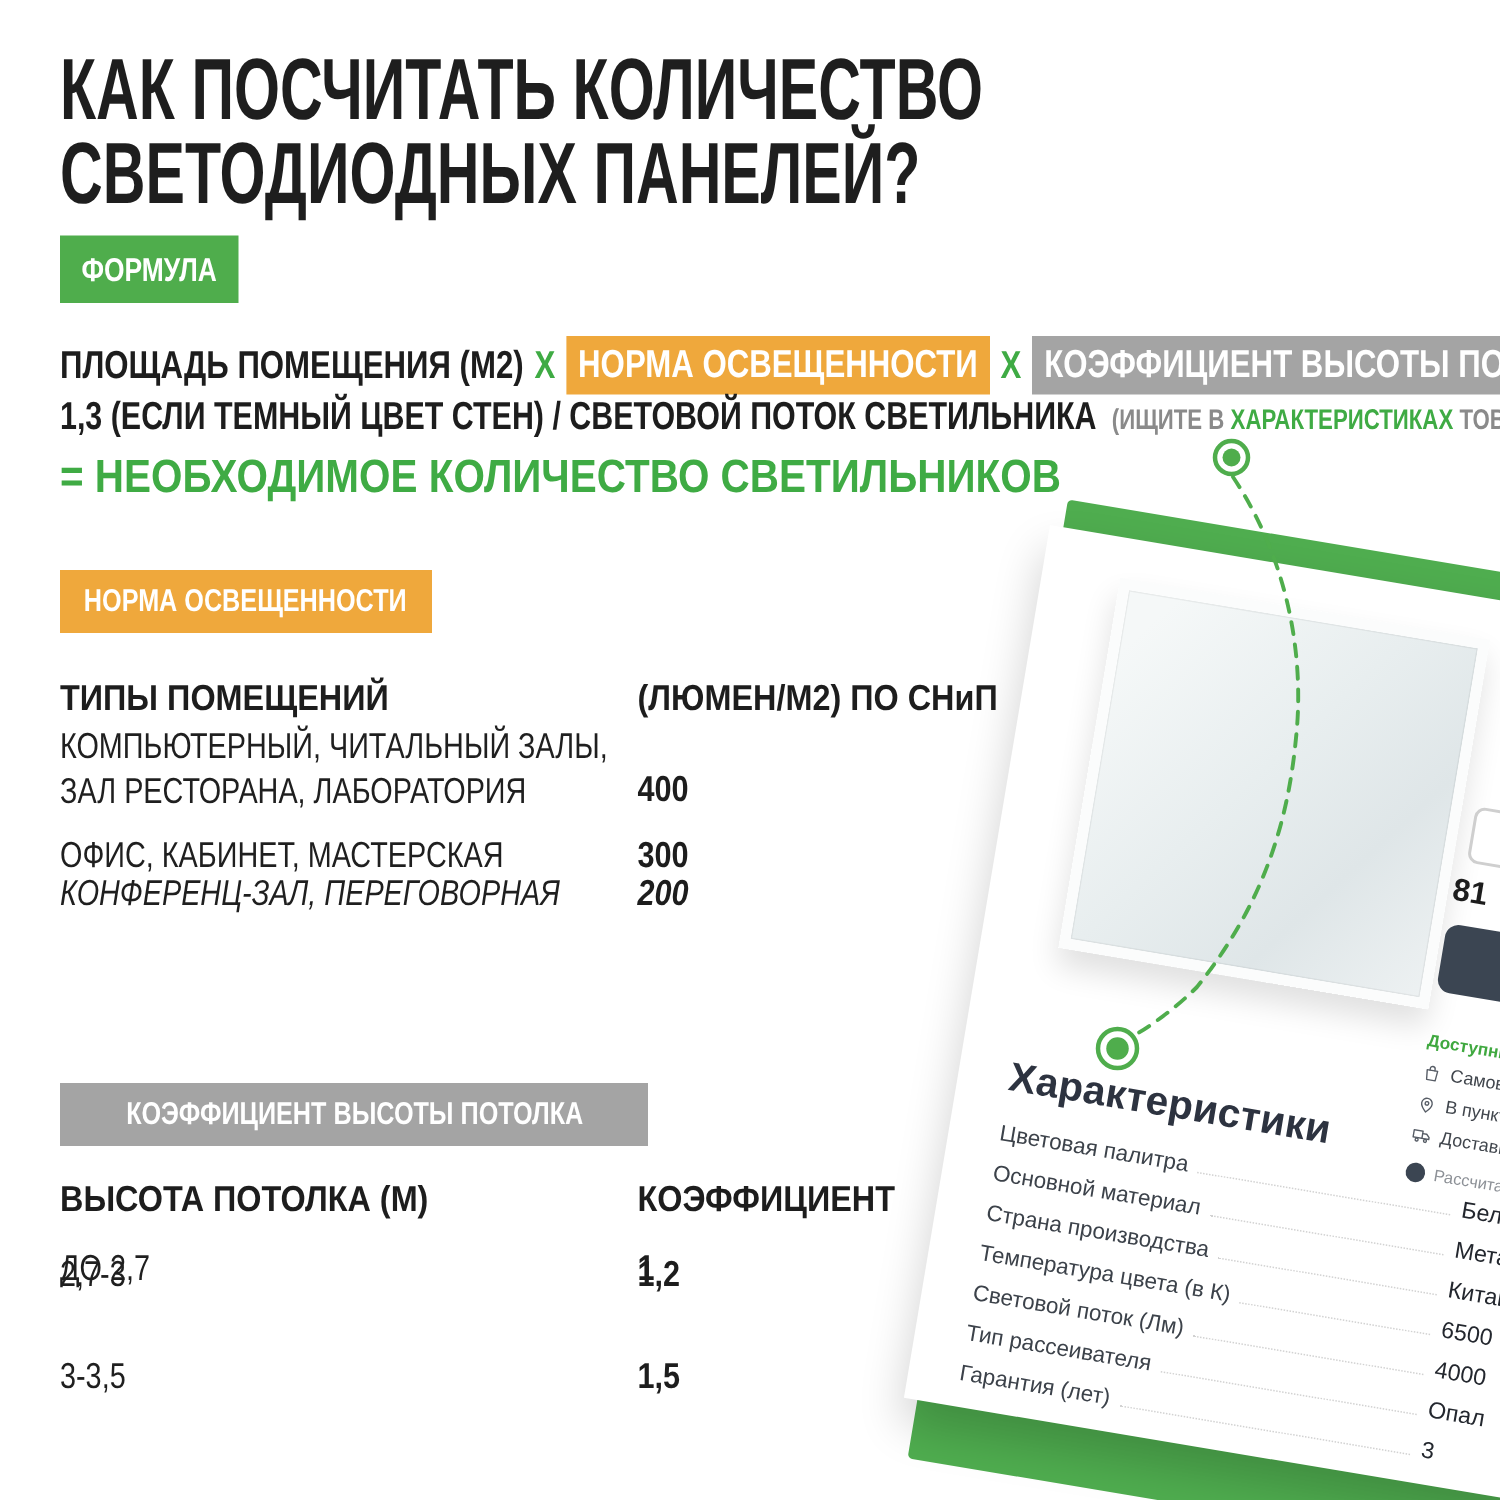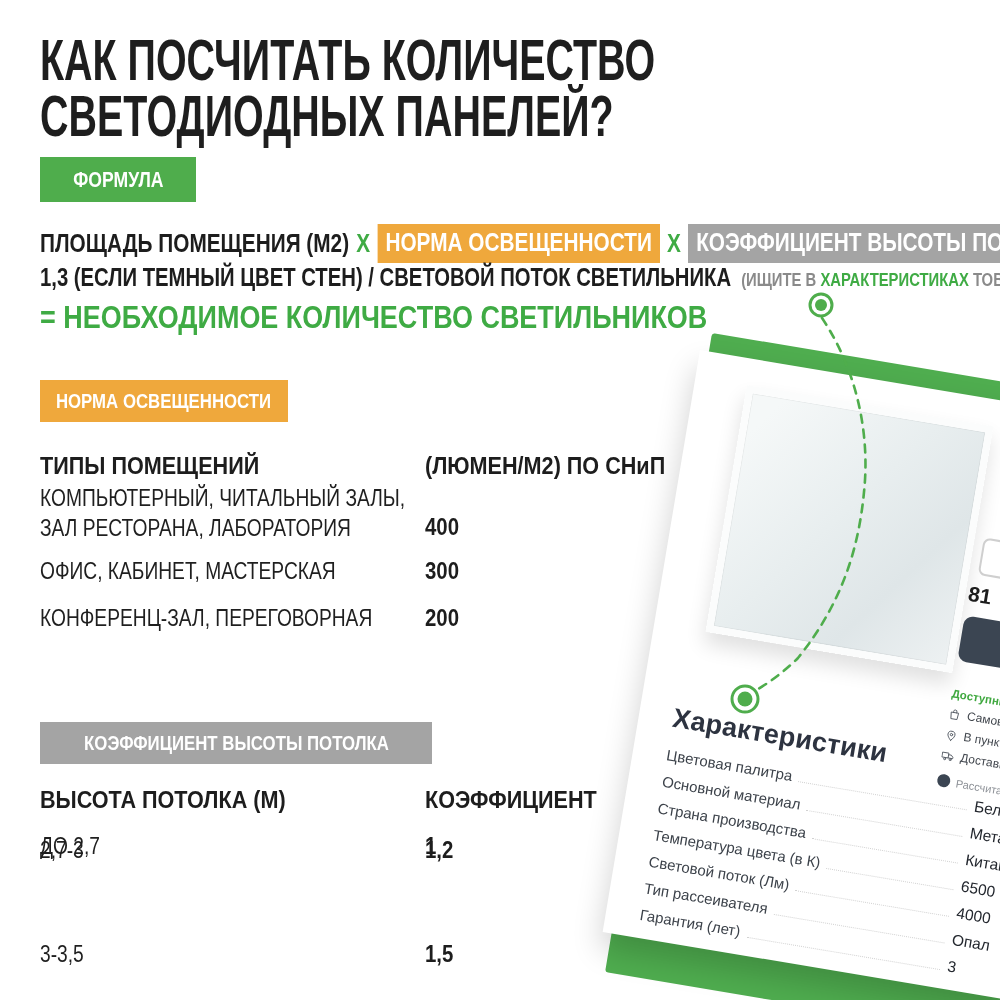--- a/index.html
+++ b/index.html
@@ -7,21 +7,21 @@
         font-family:"Liberation Sans","DejaVu Sans",sans-serif;color:#1d1d1d;}
 
   
   .title-line{position:absolute;left:40px;font-size:58px;font-weight:bold;color:#1e1e1e;
               white-space:nowrap;transform:scaleX(0.68);transform-origin:0 0;}
   #title-l1{top:26px;} #title-l2{top:82px;}
 
   .badge{position:absolute;left:40px;display:flex;align-items:center;justify-content:center;
          color:#fff;font-weight:bold;}
   .badge .bx{display:inline-block;transform:scaleX(0.8);white-space:nowrap;}
-  #badge-formula{top:157px;width:156px;height:45px;background:#4FAD4C;font-size:22px;}
+  #badge-formula{top:157px;width:119px;height:45px;background:#4FAD4C;font-size:22px;}
   #badge-norma{top:380px;width:248px;height:42px;background:#EFA83C;font-size:21px;}
   #badge-koef{top:722px;width:392px;height:42px;background:#A4A4A4;font-size:21px;}
 
   .fline{position:absolute;left:40px;display:flex;align-items:center;gap:9px;
          font-weight:bold;color:#1d1d1d;white-space:nowrap;transform-origin:0 50%;}
   #f-line1{top:224px;font-size:26px;transform:scaleX(0.8);}
   #f-line2{top:262px;font-size:26px;transform:scaleX(0.78);align-items:baseline;}
   #f-result{top:300px;font-size:31px;color:#3FAB44;transform:scaleX(0.87);}
   .fx{color:#3FAB44;}
   .fbadge{color:#fff;padding:3px 10px 5px;}
@@ -33,22 +33,22 @@
   .tcell{display:inline-block;white-space:nowrap;transform-origin:0 50%;}
   .thead,.trow{position:absolute;left:40px;width:950px;height:32px;}
   .thead .c1,.thead .c2{position:absolute;top:0;font-weight:bold;font-size:24px;}
   .trow .c1,.trow .c2{position:absolute;top:0;font-size:24px;}
   .c1{left:0;} .c2{left:385px;}
   .thead .tcell{transform:scaleX(0.9);}
   .trow .c1 .tcell{transform:scaleX(0.8);font-weight:normal;color:#1f1f1f;}
   .trow .c2 .tcell{transform:scaleX(0.85);font-weight:bold;}
   .two-line{line-height:30px;}
   #t1-head{top:452px;text-align:center;} #t1-r1{top:483px;height:62px;} #t1-r1 .c2{top:30px;}
-  #t1-r2{top:557px;} #t1-r3{top:604px;} #t1-r4{top:668px;}
-  #t2-head{top:786px;text-align:center;} #t2-r1{top:832px;} #t2-r2{top:836px;} #t2-r3{top:904px;margin-top:36px;} #t2-r4{top:940px;}
+  #t1-r2{top:557px;} #t1-r3{top:582px;font-style:italic;} #t1-r4{top:668px;}
+  #t2-head{top:786px;text-align:center;} #t2-r1{top:832px;} #t2-r2{top:836px;} #t2-r3{top:904px;} #t2-r4{top:940px;}
 
   
   .scene{position:absolute;left:650px;top:320px;width:560px;height:680px;}
   .card-green{position:absolute;left:62px;top:13px;width:540px;height:648px;background:#4FAD4F;
               border-radius:3px;transform:rotate(9.5deg);transform-origin:0 0;}
   .card-white{position:absolute;left:50px;top:30px;width:570px;height:590px;background:#fff;
               transform:rotate(9.5deg);transform-origin:0 0;
               box-shadow:0 16px 30px rgba(0,0,0,0.18);}
   .panel-photo{position:absolute;left:52px;top:27px;width:236px;height:236px;
               background:linear-gradient(128deg,#f5f8f8 8%,#e8eeef 45%,#dfe6e8 72%,#edf1f2 100%);

